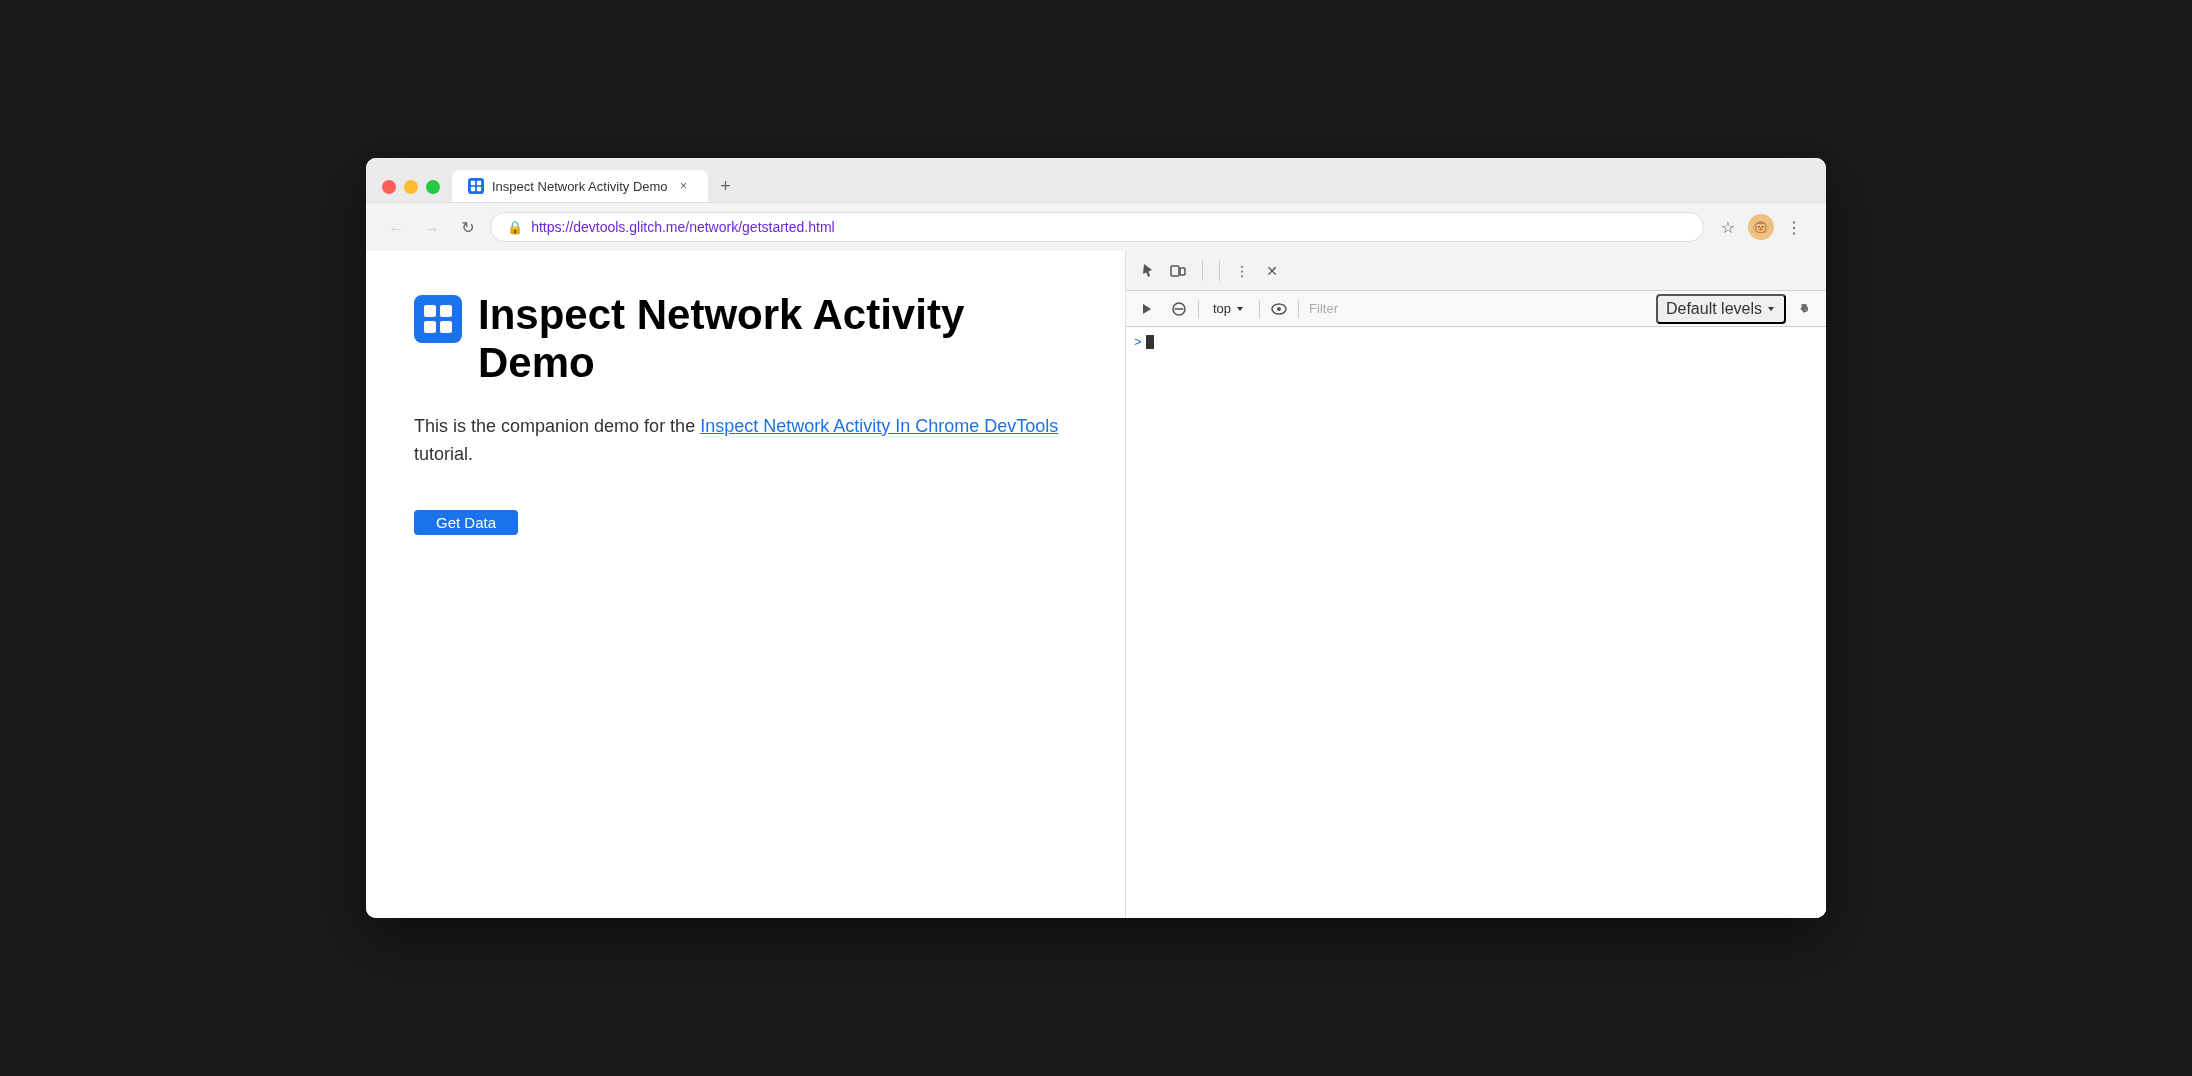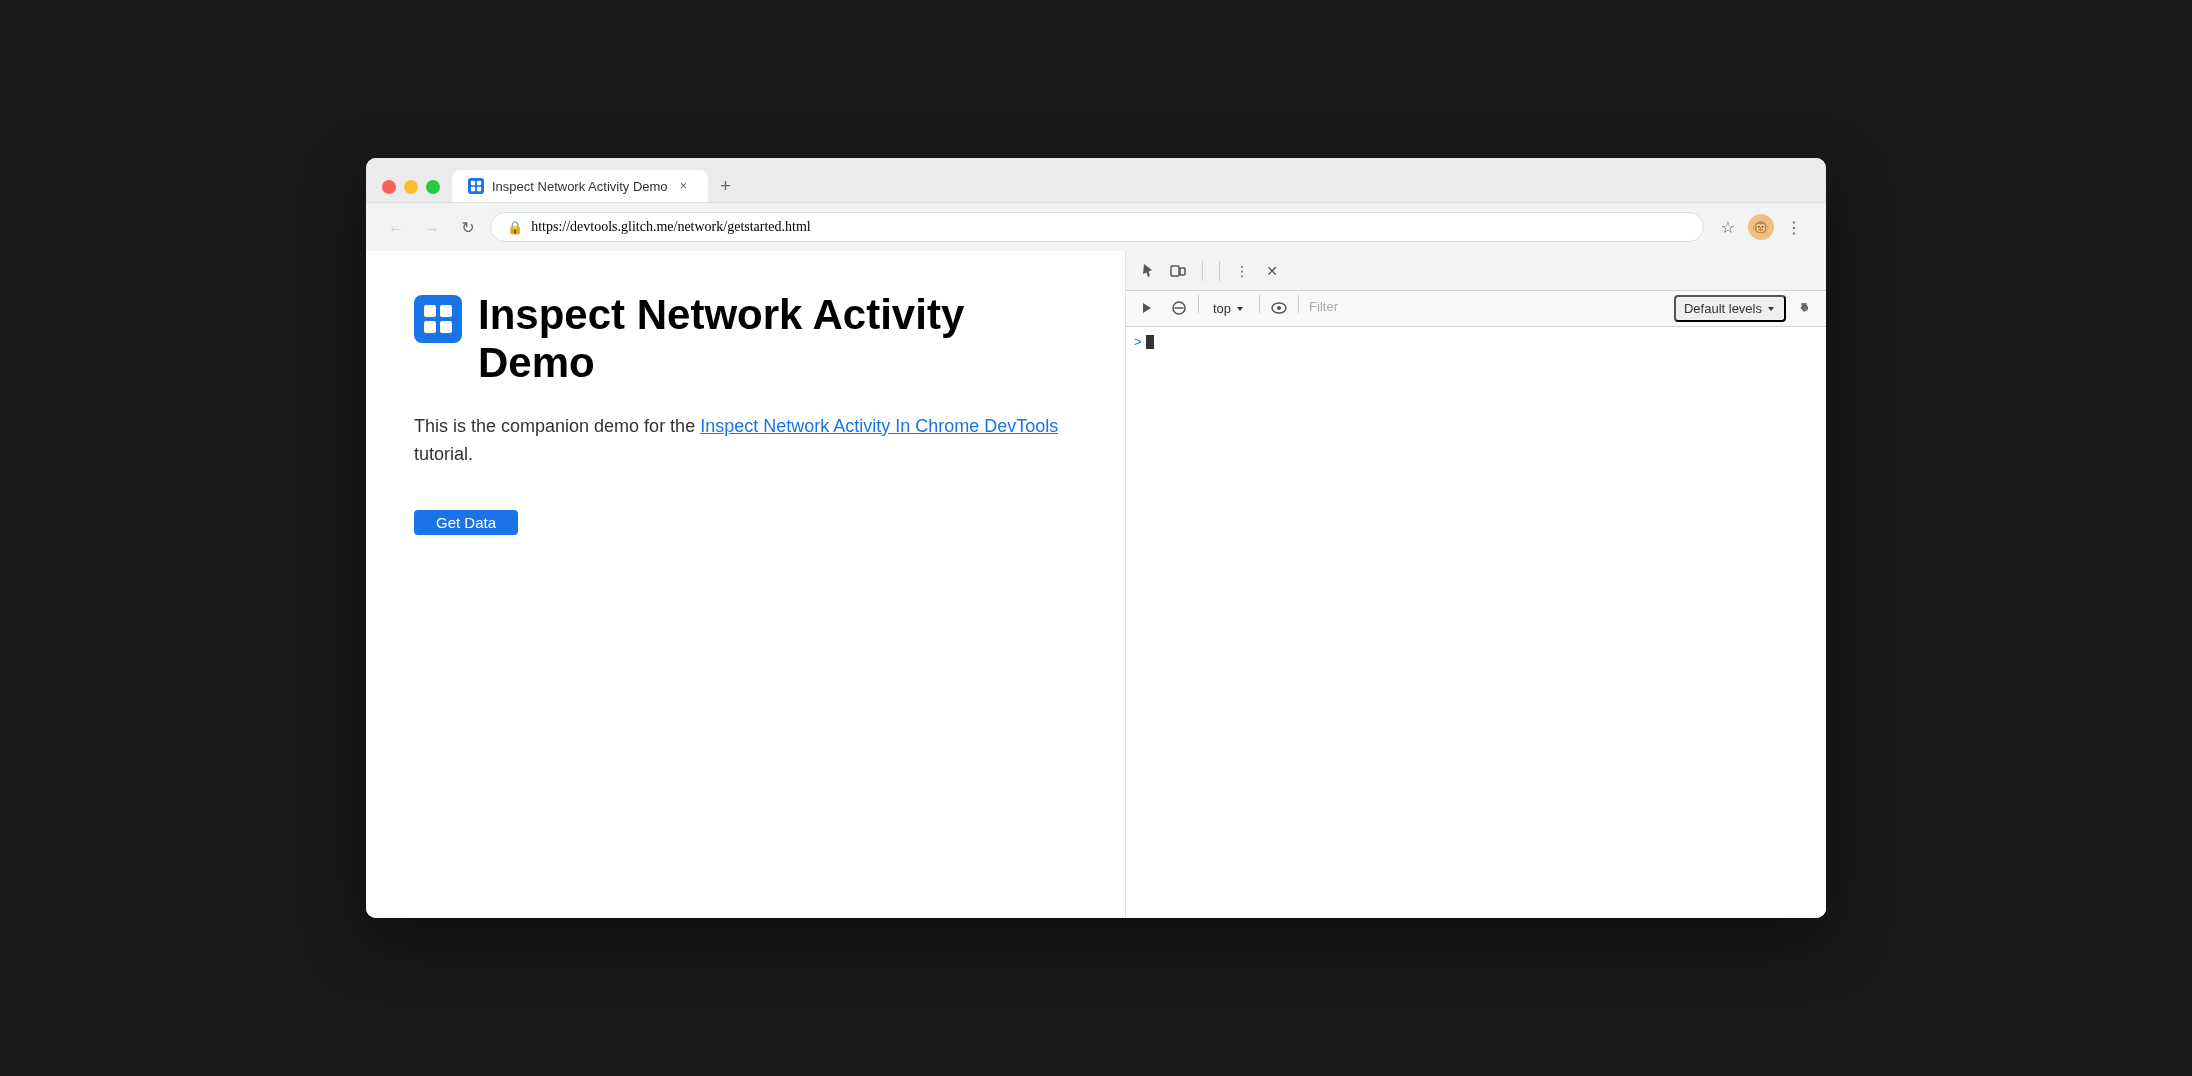--- a/index.html
+++ b/index.html
@@ -167,22 +167,21 @@
       color: #333;
     }
 
     .lock-icon {
       color: #555;
       font-size: 13px;
     }
 
     .url-text {
       font-size: 14px;
-      color: #000000;
-      font-family: Liberation Serif, serif;
+      color: #6d28d9;
     }
 
     .address-bar-right {
       display: flex;
       align-items: center;
       gap: 4px;
     }
 
     .toolbar-btn {
       width: 32px;
@@ -355,20 +354,21 @@
       display: flex;
       align-items: center;
       gap: 2px;
     }
 
     
     .console-toolbar {
       background: #f8f8f8;
       border-bottom: 1px solid #d0d0d0;
       display: flex;
+      align-items: center;
       padding: 4px 8px;
       gap: 6px;
       height: 36px;
     }
 
     .console-icon-btn {
       width: 26px;
       height: 26px;
       border: none;
       background: transparent;
@@ -413,21 +413,21 @@
     .filter-placeholder {
       color: #aaa;
       font-size: 13px;
       padding: 4px 4px;
     }
 
     .default-levels {
       display: flex;
       align-items: center;
       gap: 4px;
-      font-size: 13px;
+      font-size: 16px;
       color: #333;
       cursor: pointer;
       padding: 4px 8px;
       border-radius: 4px;
       white-space: nowrap;
     }
 
     .settings-icon-btn {
       width: 26px;
       height: 26px;

